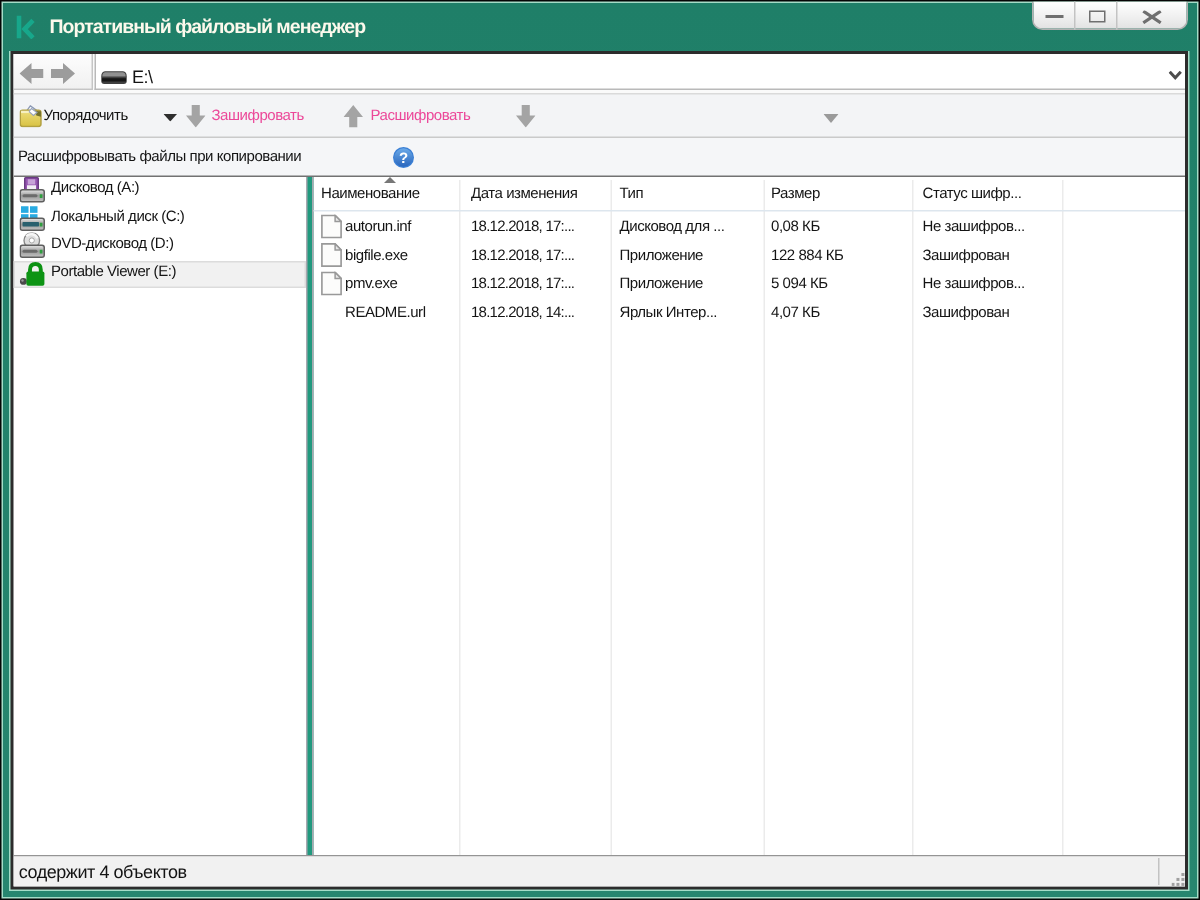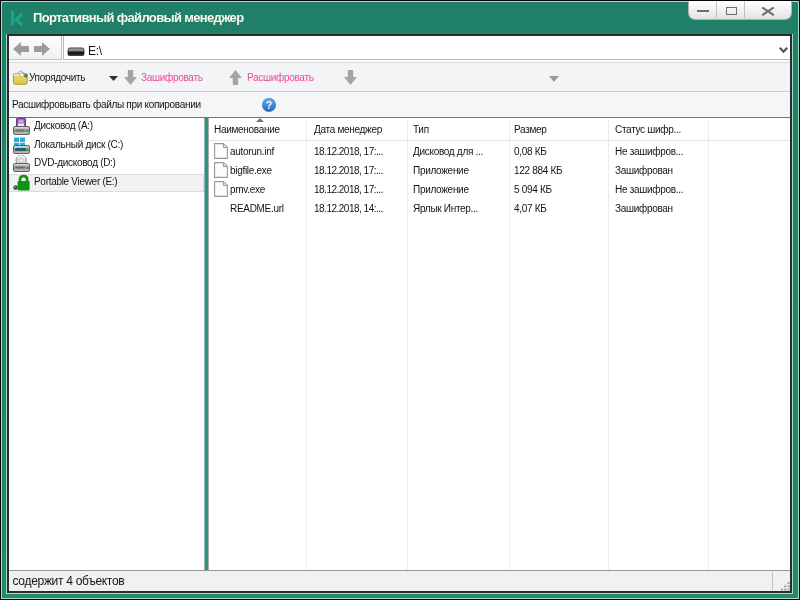--- a/index.html
+++ b/index.html
@@ -158,21 +158,21 @@
     <div class="a" style="left:598.5px;top:84px;width:1px;height:450px;background:#ebebeb"></div>
     <div class="a" style="left:698.5px;top:84px;width:1px;height:450px;background:#ebebeb"></div>
 
     <div class="a" style="left:200px;top:104px;width:581px;height:1px;background:#dde6ee"></div>
 
     <svg class="a" style="left:247px;top:81.5px" width="8" height="4" viewBox="0 0 8 4">
       <polygon points="4,0 8,4 0,4" fill="#777777"></polygon>
     </svg>
 
     <div class="a txt" style="left:205px;top:86px;height:16px;line-height:16px">Наименование</div>
-    <div class="a txt" style="left:305px;top:86px;height:16px;line-height:16px">Дата менеджер</div>
+    <div class="a txt" style="left:305px;top:86px;height:16px;line-height:16px">Дата изменения</div>
     <div class="a txt" style="left:404px;top:86px;height:16px;line-height:16px">Тип</div>
     <div class="a txt" style="left:505px;top:86px;height:16px;line-height:16px">Размер</div>
     <div class="a txt" style="left:606px;top:86px;height:16px;line-height:16px">Статус шифр...</div>
 
     <svg class="a" style="left:204.5px;top:107px" width="14" height="16" viewBox="0 0 14 16">
       <path d="M0.6 0.6 L9.4 0.6 L13.4 4.6 L13.4 15.4 L0.6 15.4 Z" fill="#fcfcfb" stroke="#999999" stroke-width="1.1"></path>
       <path d="M9.4 0.6 L9.4 4.6 L13.4 4.6 Z" fill="#e8e8e8" stroke="#999999" stroke-width="1"></path>
     </svg>
     <svg class="a" style="left:204.5px;top:126px" width="14" height="16" viewBox="0 0 14 16">
       <path d="M0.6 0.6 L9.4 0.6 L13.4 4.6 L13.4 15.4 L0.6 15.4 Z" fill="#fcfcfb" stroke="#999999" stroke-width="1.1"></path>

